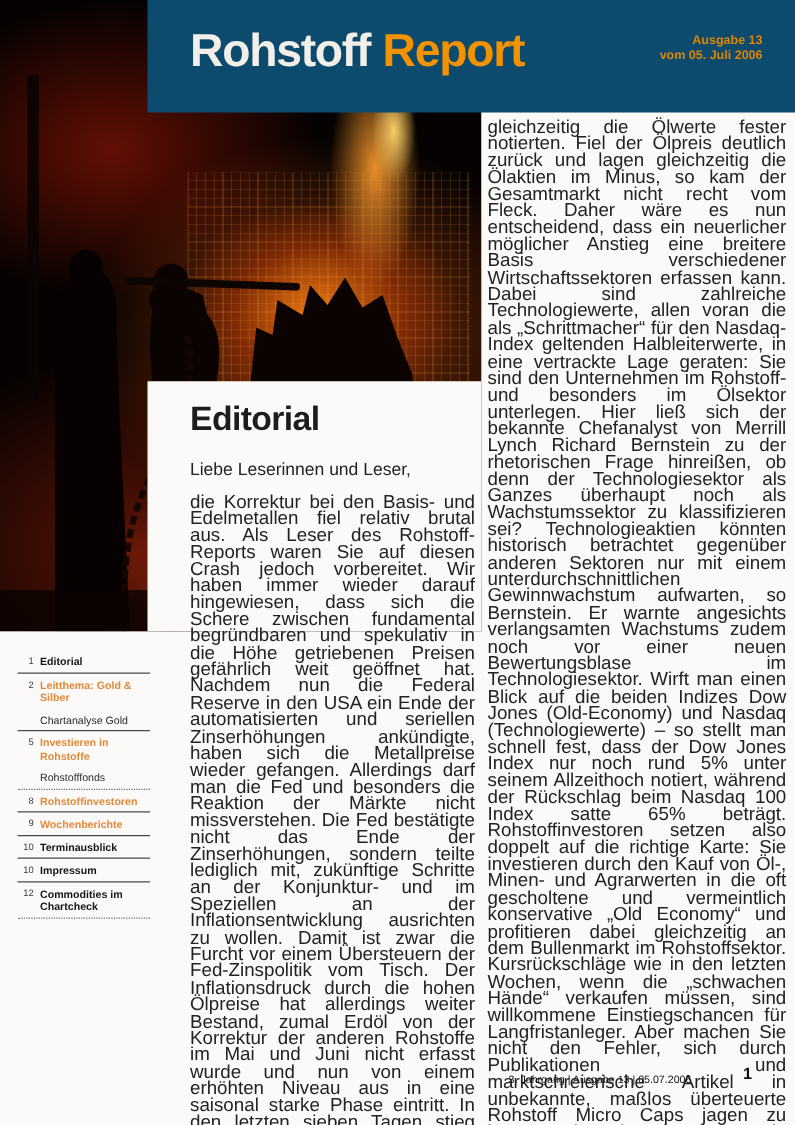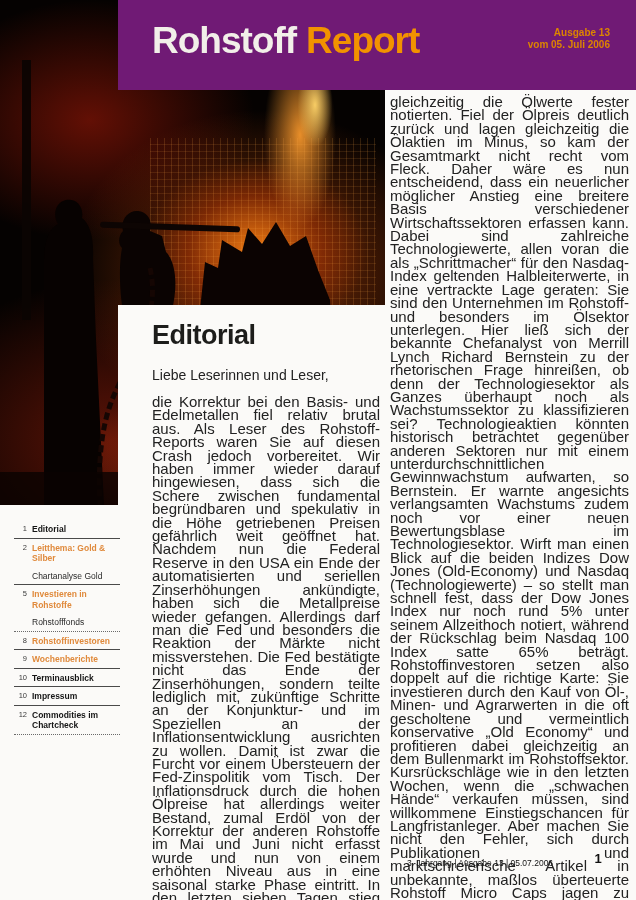--- a/index.html
+++ b/index.html
@@ -25,21 +25,21 @@
     position:absolute;left:150px;top:138px;width:226px;height:168px;
     background:
       repeating-linear-gradient(90deg, rgba(255,170,70,.20) 0 1px, transparent 1px 7px),
       repeating-linear-gradient(0deg, rgba(255,170,70,.15) 0 1px, transparent 1px 7px);
     opacity:.85;
   }
   .photo svg{position:absolute;left:0;top:0;}
   
   .header{
     position:absolute;left:118px;top:0;width:518px;height:90px;
-    background:#701a75;
+    background:#0c4a6e;
   }
   .masthead{
     position:absolute;left:34px;top:20px;
     font-size:37px;font-weight:bold;letter-spacing:-1px;white-space:nowrap;
   }
   .masthead .w1{color:#f2efe9;margin-right:10px;}
   .masthead .w2{color:#f29200;}
   .issue{
     position:absolute;right:26px;top:27px;text-align:right;
     font-size:10px;line-height:12px;font-weight:bold;color:#dd8500;

